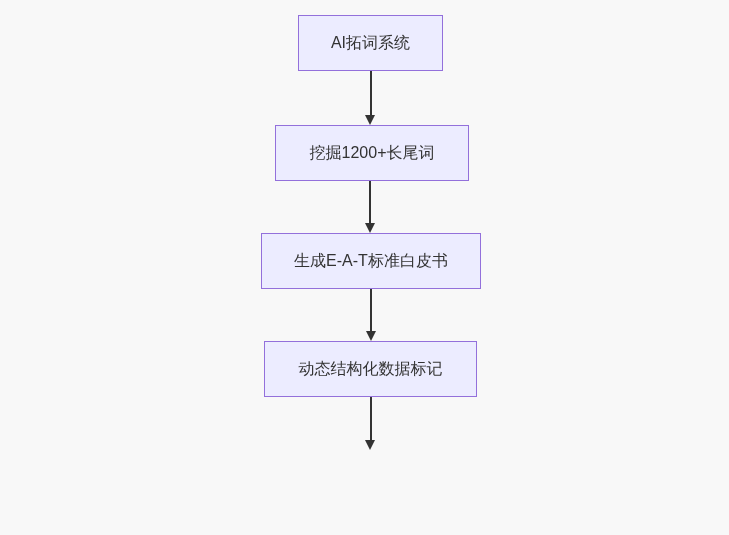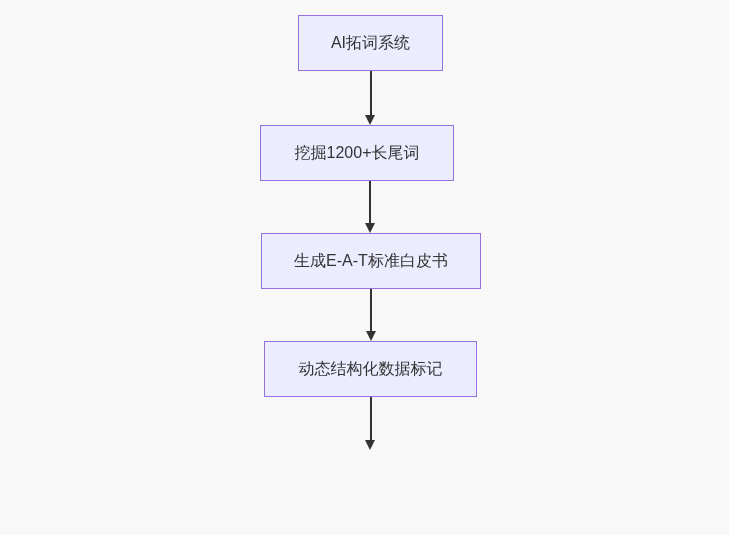--- a/index.html
+++ b/index.html
@@ -45,21 +45,21 @@
     border-top: 10px solid var(--edge, #333333);
   }
 </style>
 </head>
 <body>
 
 <div id="canvas" style="--bg: #f8f8f8; --node-fill: #ECECFF; --node-border: #9370DB; --edge: #333333; --text: #333333;">
     <div class="node" style="left: 298px; top: 15px; width: 145px; height: 56px;">
       <span class="node-label">AI拓词系统</span>
     </div>
-    <div class="node" style="left: 260px; top: 125px; width: 194px; height: 56px;">
+    <div class="node" style="left: 275px; top: 125px; width: 194px; height: 56px;">
       <span class="node-label">挖掘1200+长尾词</span>
     </div>
     <div class="node" style="left: 264px; top: 341px; width: 213px; height: 56px;">
       <span class="node-label">动态结构化数据标记</span>
     </div>
     <div class="node" style="left: 261px; top: 233px; width: 220px; height: 56px;">
       <span class="node-label">生成E-A-T标准白皮书</span>
     </div>
     <div class="edge-line" style="left: 369.5px; top: 71px; height: 45px;"></div>
     <div class="edge-arrowhead" style="left: 365px; top: 115px;"></div>

